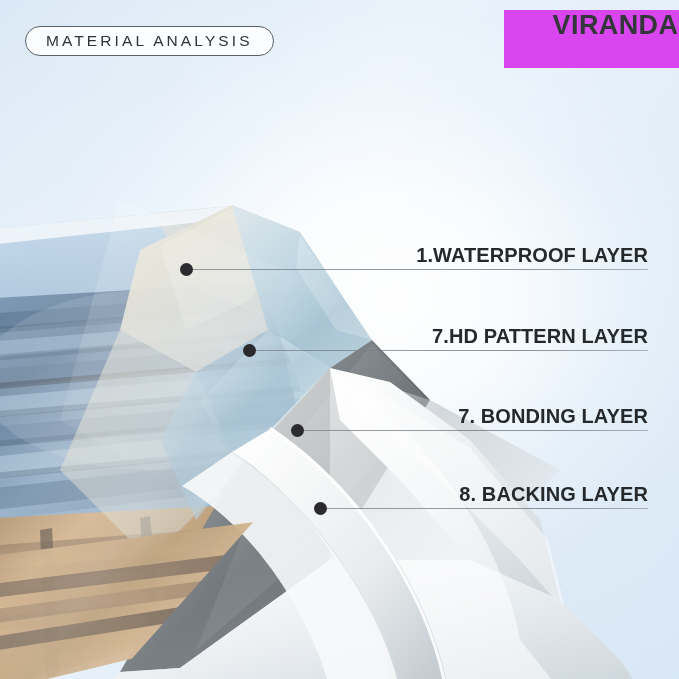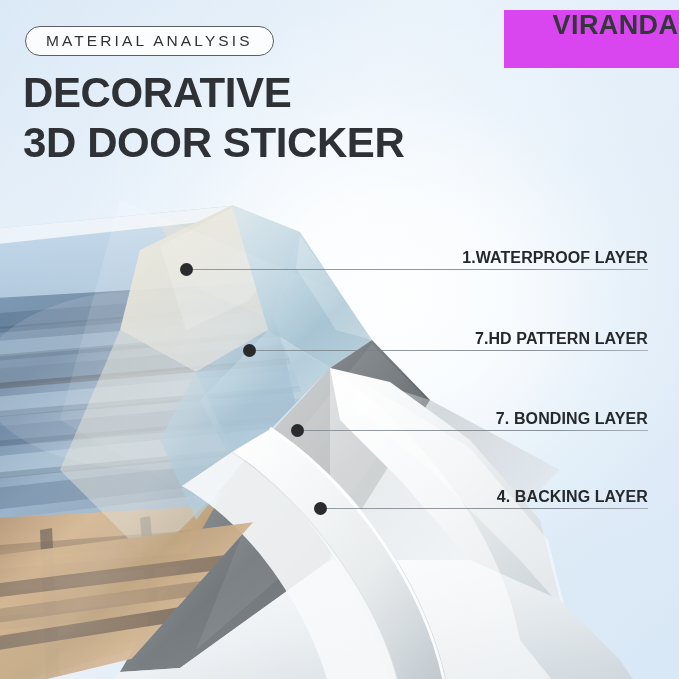--- a/index.html
+++ b/index.html
@@ -102,21 +102,21 @@
 
   
   .callout {
     position: absolute;
     height: 0;
   }
   .callout .lbl {
     position: absolute;
     right: 0;
     bottom: 3px;
-    font-size: 16px;
+    font-size: 20px;
     font-weight: 700;
     color: #26292c;
     letter-spacing: 0.1px;
     white-space: nowrap;
   }
   .callout .rule {
     position: absolute;
     left: 0;
     right: 0;
     bottom: 0;
@@ -316,24 +316,20 @@
       <path d="M 120 200 L 430 330 L 300 560 L 60 420 Z" fill="url(#sheenG)" opacity="0.35"></path>
     </svg>
   </div>
 
   <div class="bg-sheen"></div>
 
   <div class="badge">
     <span class="badge-text">MATERIAL ANALYSIS</span>
   </div>
 
-  <div class="headline">
-    <div>DECORATIVE</div>
-    <div>3D DOOR STICKER</div>
-  </div>
 
   <div class="brandbox">
     <span class="brandbox-text">VIRANDA</span>
   </div>
 
   <div id="callout-root">
       <div class="dot" style="left: 179.5px; top: 262.5px;"></div>
       <div class="callout" style="left: 193px; top: 270px; width: 455px;">
         <div class="rule"></div>
         <div class="lbl">1.WATERPROOF LAYER</div>
@@ -344,17 +340,17 @@
         <div class="lbl">7.HD PATTERN LAYER</div>
       </div>
       <div class="dot" style="left: 290.5px; top: 423.5px;"></div>
       <div class="callout" style="left: 304px; top: 431px; width: 344px;">
         <div class="rule"></div>
         <div class="lbl">7. BONDING LAYER</div>
       </div>
       <div class="dot" style="left: 313.5px; top: 501.5px;"></div>
       <div class="callout" style="left: 327px; top: 509px; width: 321px;">
         <div class="rule"></div>
-        <div class="lbl">4. BACKING LAYER</div>
+        <div class="lbl">8. BACKING LAYER</div>
       </div>
     </div>
 
 </div>
 
 </body></html>

